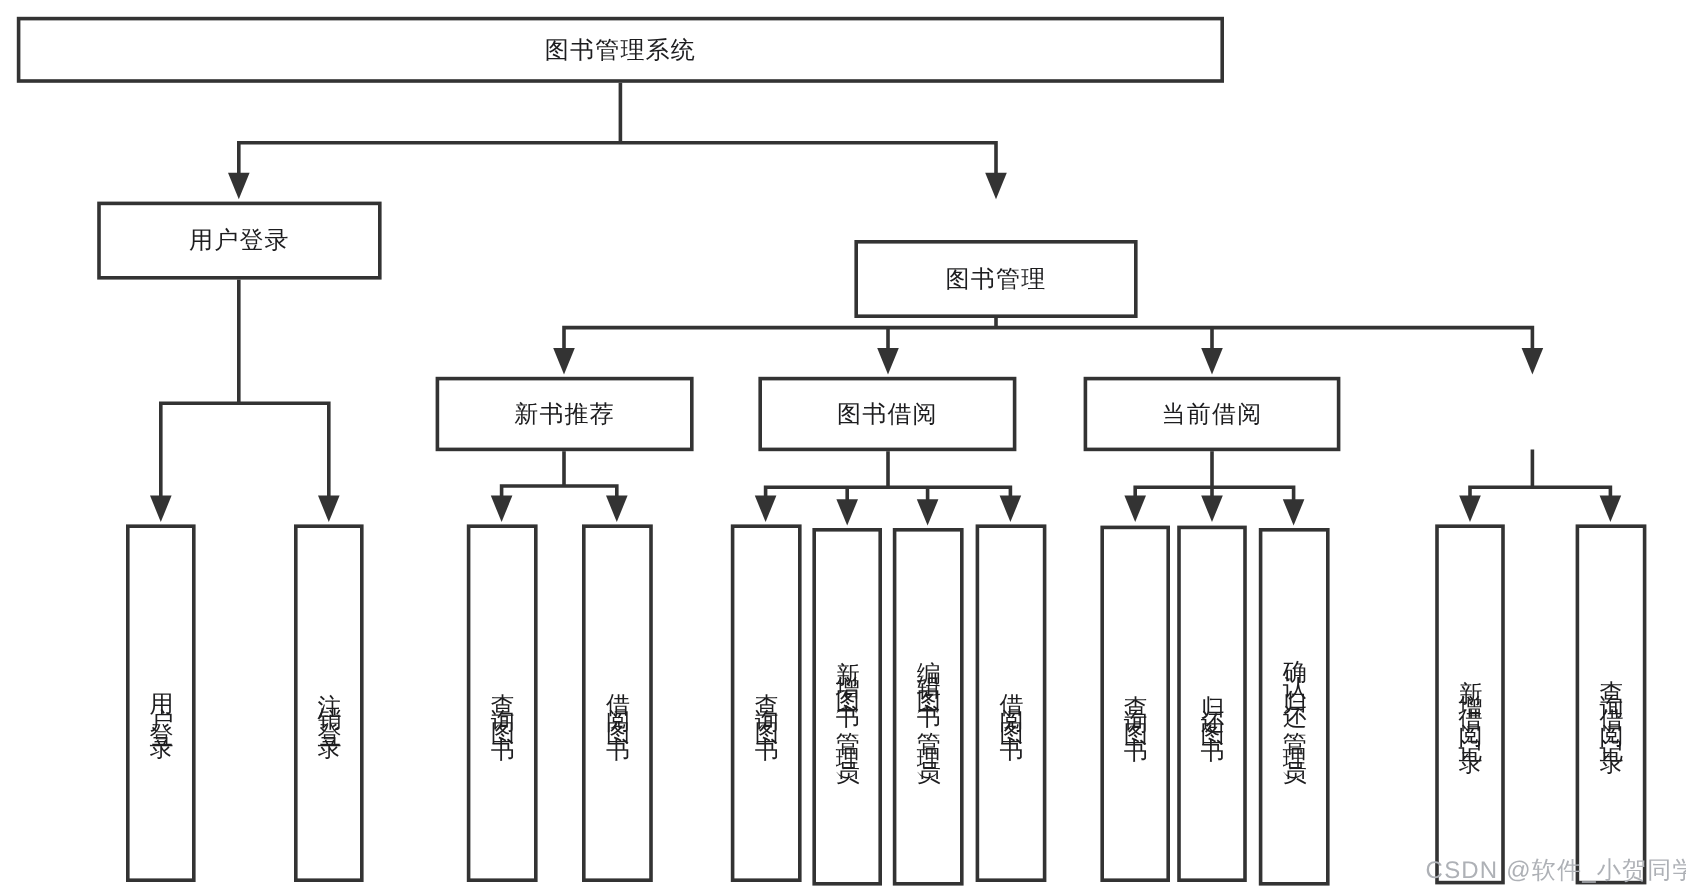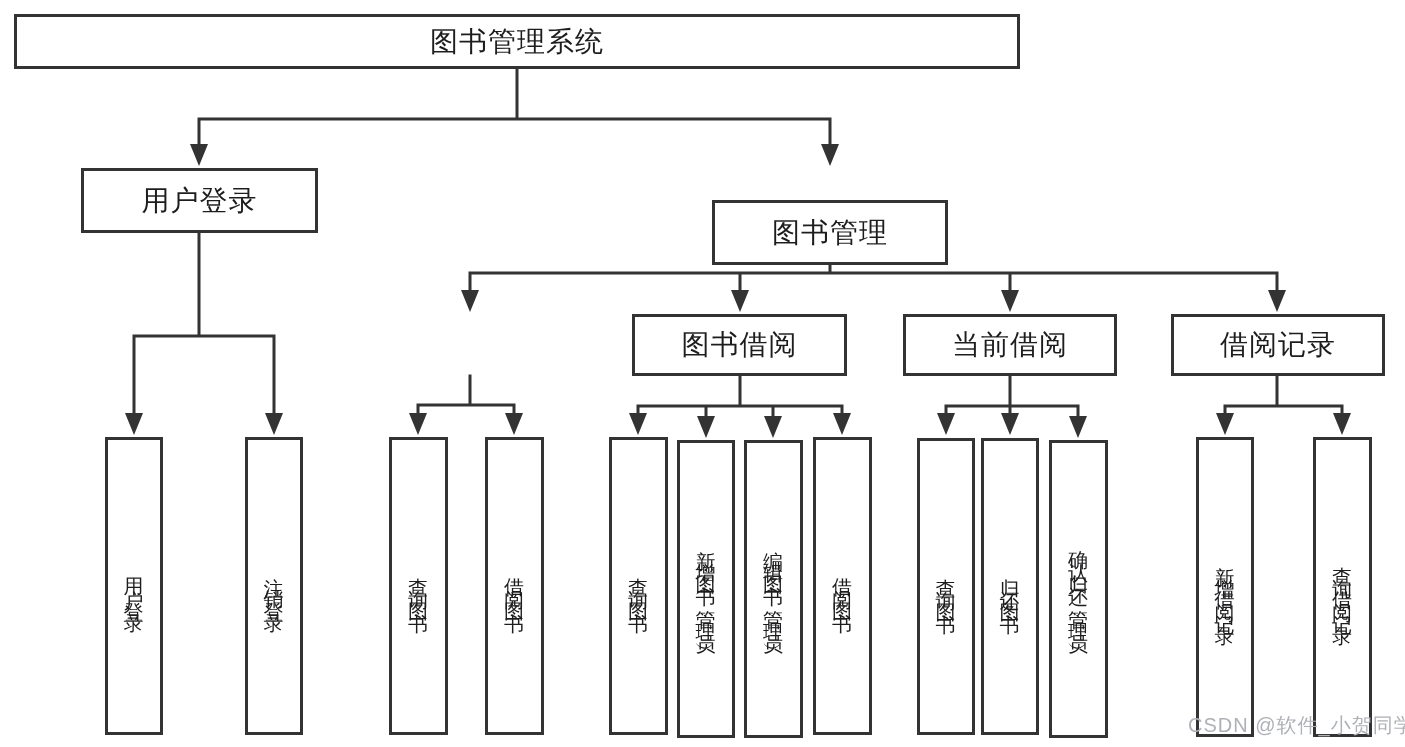--- a/index.html
+++ b/index.html
@@ -17,21 +17,21 @@
     width: 1405px; height: 747px;
   }
   .node {
     position: absolute;
     box-sizing: border-box;
     border: 3px solid #333333;
     background: #ffffff;
     display: flex;
     align-items: center;
     justify-content: center;
-    font-size: 28px;
+    font-size: 20px;
     letter-spacing: 1px;
     color: #1d1d1f;
     z-index: 2;
   }
   .leaf {
     writing-mode: vertical-lr;
     letter-spacing: 12px;
     font-size: 20px;
     line-height: 1;
   }
@@ -81,23 +81,23 @@
       <path d="M1216 413 H1234 L1225 435 Z"></path>
       <path d="M1333 413 H1351 L1342 435 Z"></path>
     </g>
   </svg>
 
   <div class="node" style="left:14px; top:14px; width:1006px; height:55px;">图书管理系统</div>
 
   <div class="node" style="left:81px; top:168px; width:237px; height:65px;">用户登录</div>
   <div class="node" style="left:712px; top:168px; width:236px; height:65px;margin-top:32px;">图书管理</div>
 
+  <div class="node" style="left:363px; top:314px; width:215px; height:62px;">新书推荐</div>
   <div class="node" style="left:903px; top:314px; width:214px; height:62px;">当前借阅</div>
   <div class="node" style="left:632px; top:314px; width:215px; height:62px;">图书借阅</div>
-  <div class="node" style="left:1171px; top:314px; width:214px; height:62px;">借阅记录</div>
 
   <div class="node leaf" style="left:105px; top:437px; width:58px; height:298px;">用户登录</div>
   <div class="node leaf" style="left:245px; top:437px; width:58px; height:298px;">注销登录</div>
 
   <div class="node leaf" style="left:389px; top:437px; width:59px; height:298px;">查询图书</div>
   <div class="node leaf" style="left:485px; top:437px; width:59px; height:298px;">借阅图书</div>
 
   <div class="node leaf" style="left:609px; top:437px; width:59px; height:298px;">查询图书</div>
   <div class="node leaf" style="left:677px; top:440px; width:58px; height:298px;">新增图书（管理员）</div>
   <div class="node leaf" style="left:744px; top:440px; width:59px; height:298px;">编辑图书（管理员）</div>

